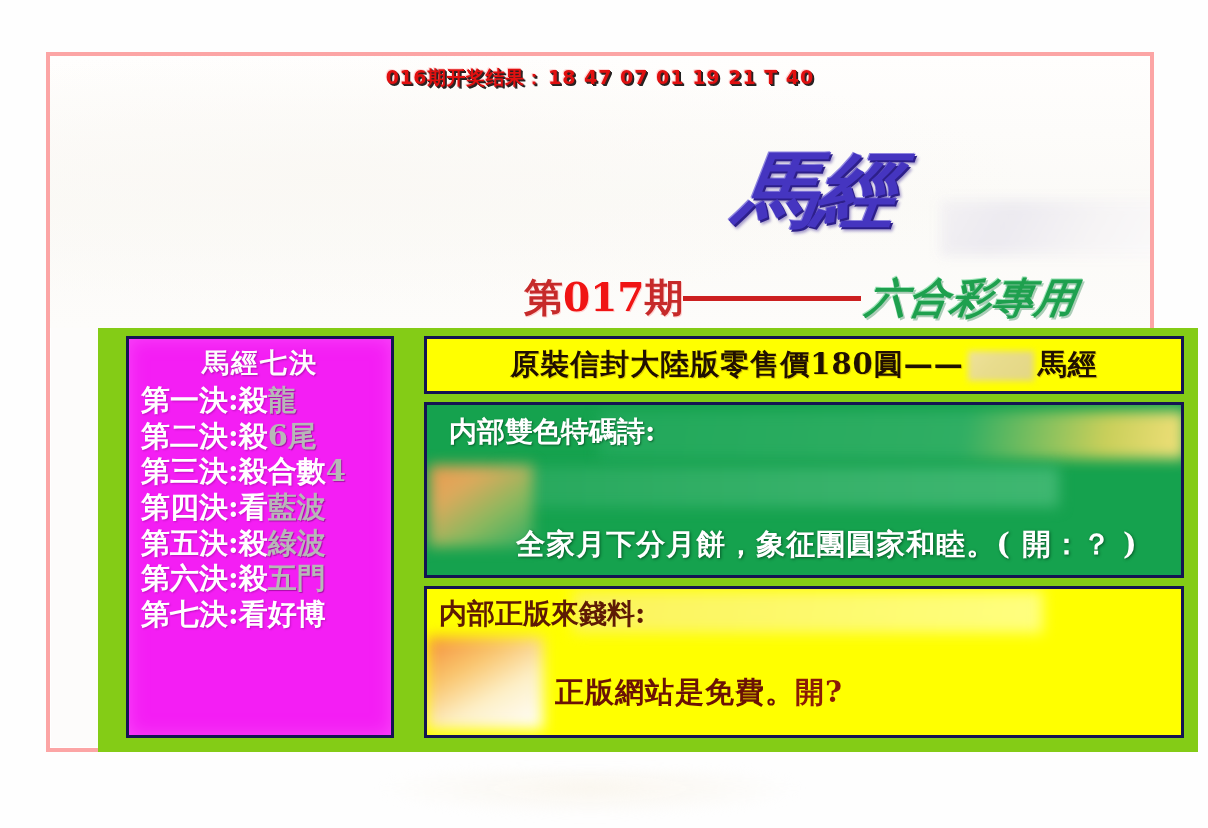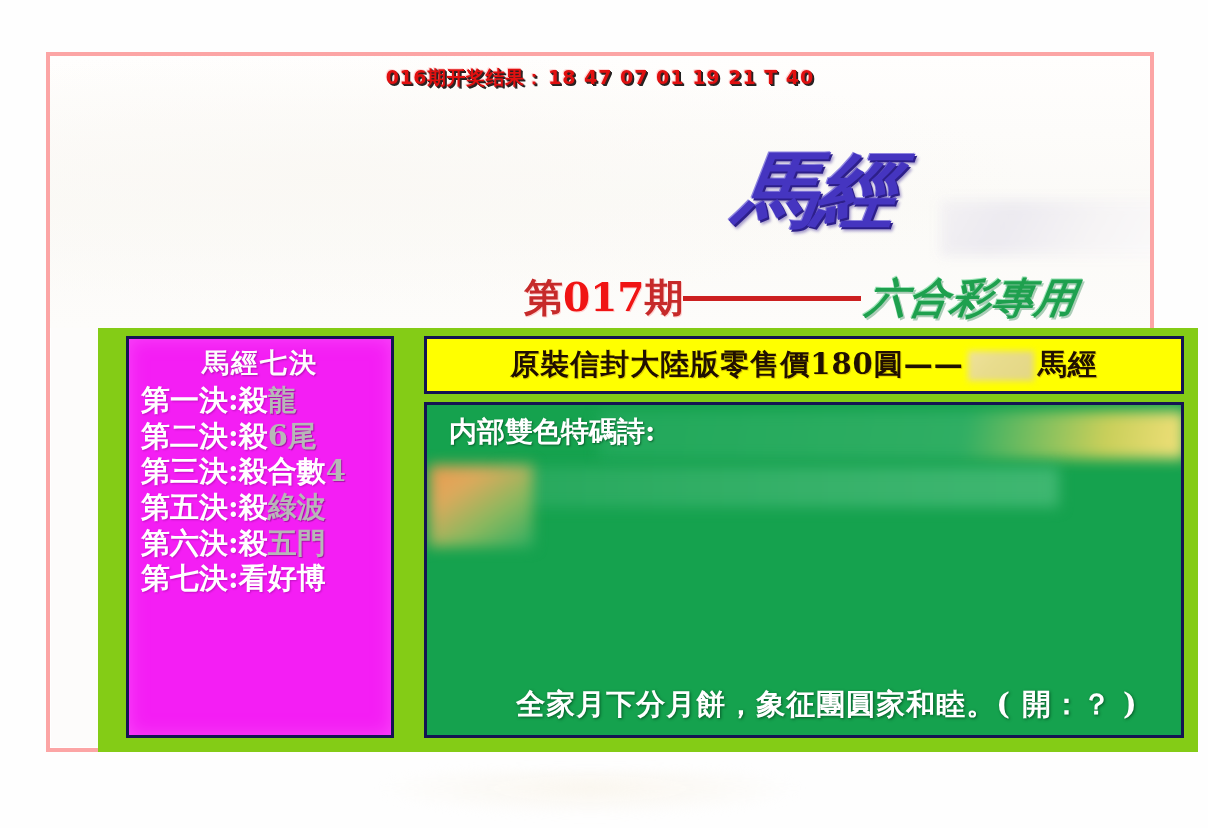--- a/index.html
+++ b/index.html
@@ -388,40 +388,47 @@
     </div>
 
     <div class="body-area">
 
       <div class="pink-panel">
         <div class="pink-title">馬經七決</div>
 
         <div class="pink-line"><span>第一決:殺</span><span class="hl">龍</span></div>
         <div class="pink-line"><span>第二決:殺</span><span class="hl">6尾</span></div>
         <div class="pink-line"><span>第三決:殺合數</span><span class="hl">4</span></div>
+        <div class="pink-line"><span>第四決:看</span><span class="hl">藍波</span></div>
         <div class="pink-line"><span>第五決:殺</span><span class="hl">綠波</span></div>
         <div class="pink-line"><span>第六決:殺</span><span class="hl">五門</span></div>
         <div class="pink-line"><span>第七決:看好博</span><span class="hl"></span></div>
 
       </div>
 
       <div class="right-stack">
 
         <div class="band price-band">
           <div class="price-text"><span>原裝信封大陸版零售價180圓——</span><span class="price-mask"></span><span>馬經</span></div>
         </div>
 
         <div class="band green-band">
           <div class="green-mask-a"></div>
           <div class="green-mask-b"></div>
           <div class="green-mask-c"></div>
           <div class="green-label">内部雙色特碼詩:</div>
           <div class="green-verse">全家月下分月餅，象征團圓家和睦。( 開：？ )</div>
         </div>
 
+        <div class="band yellow-band">
+          <div class="yellow-mask-a"></div>
+          <div class="yellow-mask-b"></div>
+          <div class="yellow-label">内部正版來錢料:</div>
+          <div class="yellow-text"><span>正版網站是免費。</span><span class="kai">開?</span></div>
+        </div>
 
       </div>
     </div>
   </div>
 
   <div class="footer-ghost">
     <div class="footer-ghost-text"></div>
   </div>
 
 </div>

